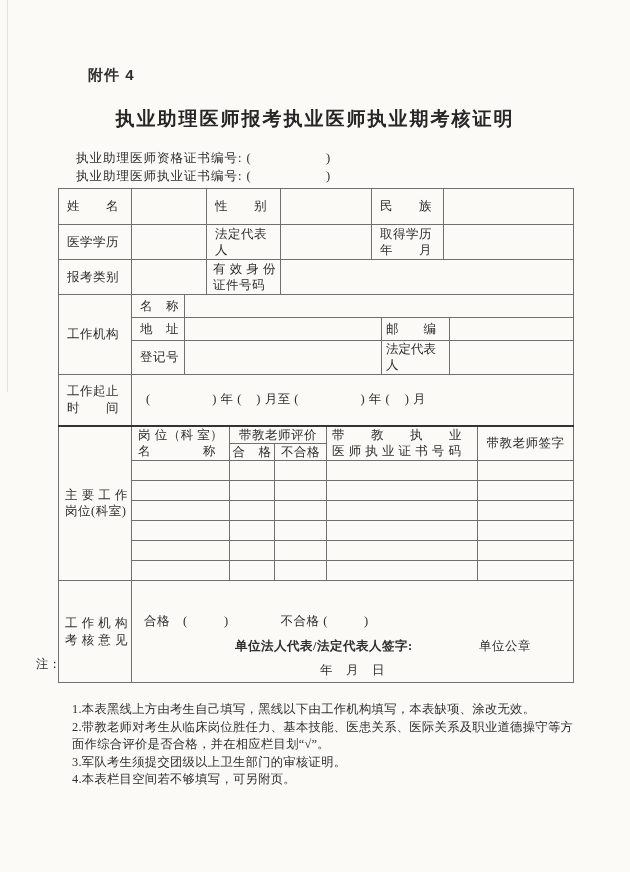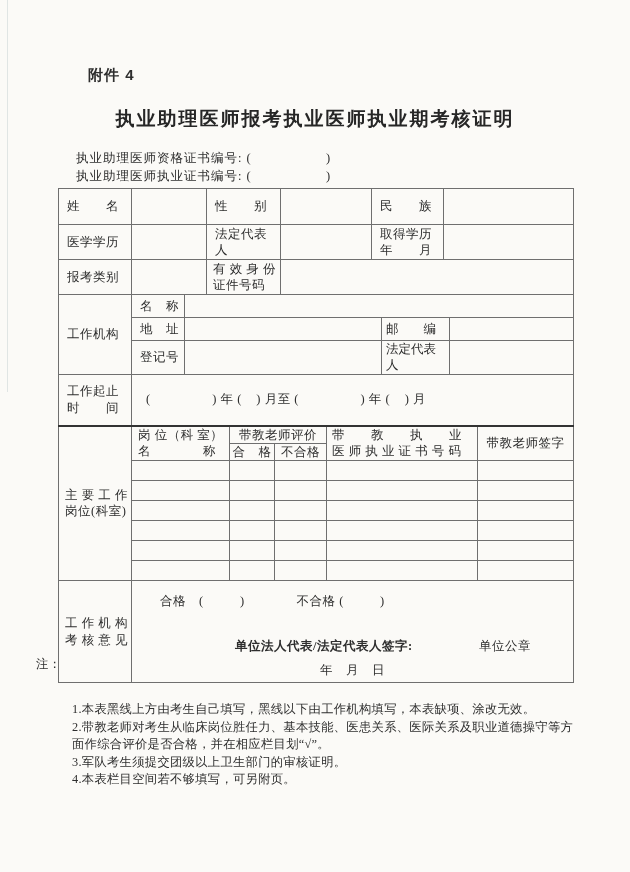--- a/index.html
+++ b/index.html
@@ -34,21 +34,21 @@
     padding:0 2px 0 8px;vertical-align:middle;overflow:hidden;
   }
   .t td.hc{text-align:center;padding:0 1px;}
   .t3{border-top:2px solid #333;}
   .t3 tr.hdr-row-1 td{border-top:2px solid #333;}
   .lines2{line-height:16px;}
   .group-lbl{line-height:26px;}
   .opinion-lbl{line-height:24px;}
   .opinion-cell{position:relative;padding:0 !important;}
   .opinion-cell span{position:absolute;font-size:12.5px;letter-spacing:.5px;}
-  .op-pass{left:12px;top:12px;margin-left:16px;}
+  .op-pass{left:12px;top:32px;}
   .op-sign{left:103px;top:57px;font-weight:bold;}
   .op-seal{left:347px;top:57px;}
   .op-date{left:152px;top:81px;letter-spacing:1px;margin-left:36px;}
   .tight{padding-left:4px !important;letter-spacing:0 !important;}
 
   .notes{position:absolute;left:36px;top:656px;width:544px;display:flex;
          font-size:12.3px;line-height:17.5px;letter-spacing:.3px;}
   .notes-label{width:36px;flex:0 0 36px;}
   .notes-body{flex:1;margin-top:45px;}
   .note-item{margin:0;}

